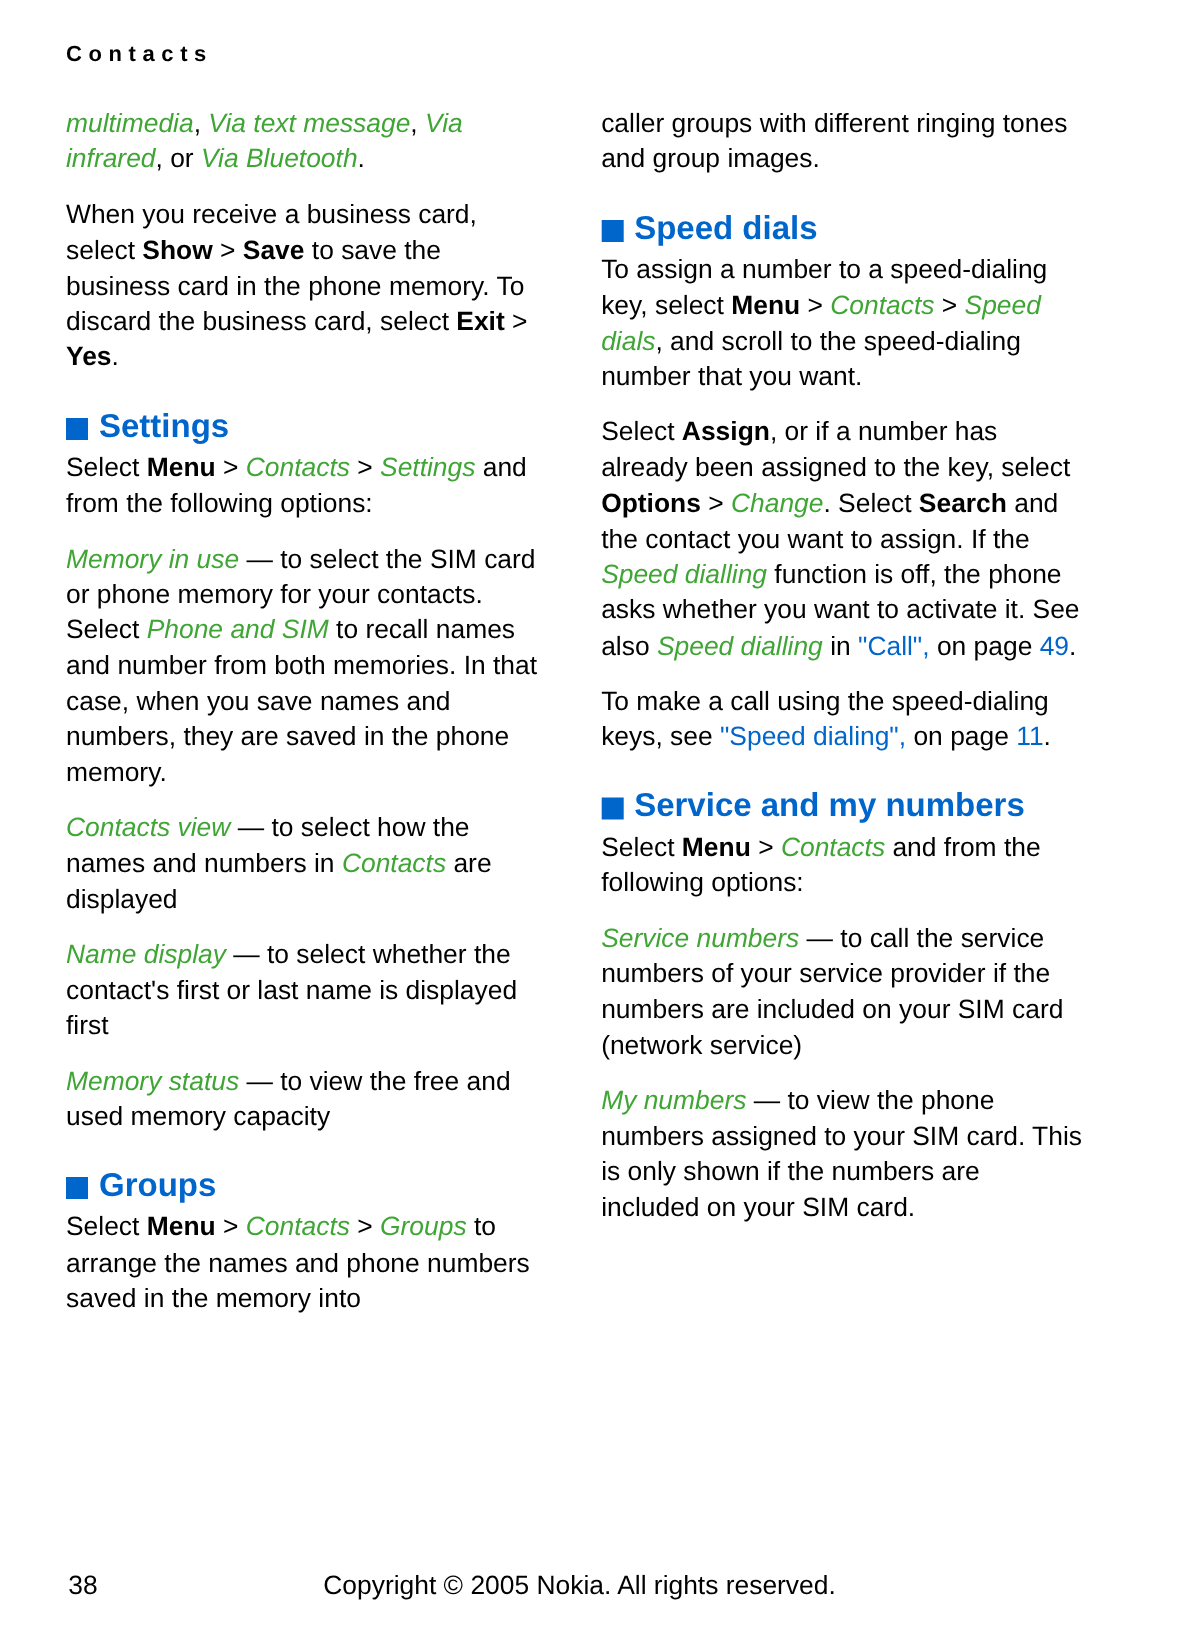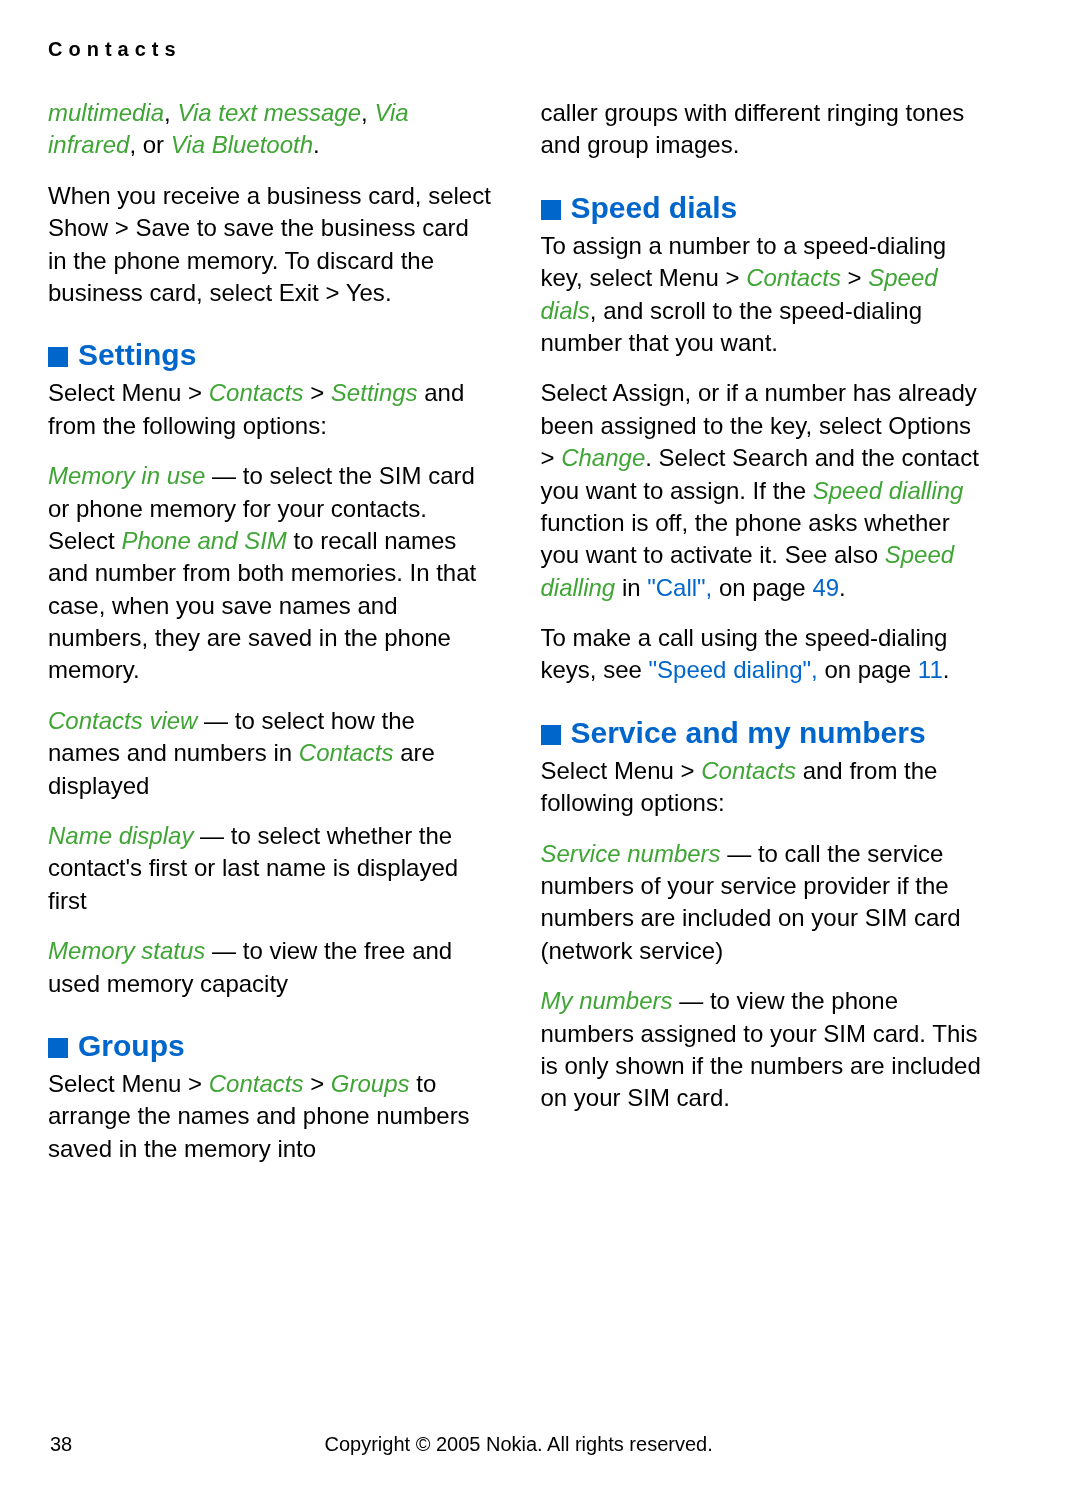--- a/index.html
+++ b/index.html
@@ -6,21 +6,21 @@
     margin: 0;
     padding: 0;
     background: #fff;
     font-family: Arial, Helvetica, sans-serif;
     color: #000;
     width: 1080px;
     height: 1496px;
     box-sizing: border-box;
   }
   .page {
-    padding: 38px 95px 40px 48px;
+    padding: 38px 95px 40px 60px;
     box-sizing: border-box;
     height: 100%;
     display: flex;
     flex-direction: column;
   }
   .header {
     font-family: Arial, sans-serif;
     font-size: 20px;
     letter-spacing: 6px;
     font-weight: bold;
@@ -33,21 +33,21 @@
     gap: 48px;
   }
   .col {
     flex: 1;
     font-size: 24px;
     line-height: 1.35;
   }
   p {
     margin: 0 0 18px 0;
   }
-  .bold { font-weight: normal; }
+  .bold { font-weight: bold; }
   .gitalic { font-style: italic; color: #3fa535; }
   .blue { color: #0066cc; }
   h2.section {
     font-size: 30px;
     color: #0066cc;
     margin: 28px 0 4px 0;
     font-weight: bold;
     display: flex;
     align-items: center;
     gap: 10px;
@@ -59,21 +59,21 @@
     background: #0066cc;
     display: inline-block;
     flex-shrink: 0;
     position: relative;
     top: 2px;
   }
   .footer {
     display: flex;
     justify-content: space-between;
     align-items: baseline;
-    font-size: 20px;
+    font-size: 24px;
     margin-top: 30px;
     padding: 0 2px;
   }
   .footer .pagenum { font-weight: normal; }
   .footer .copy { flex: 1; text-align: center; margin-left: 12px; }
 </style>
 </head>
 <body>
 
 <div class="page">

